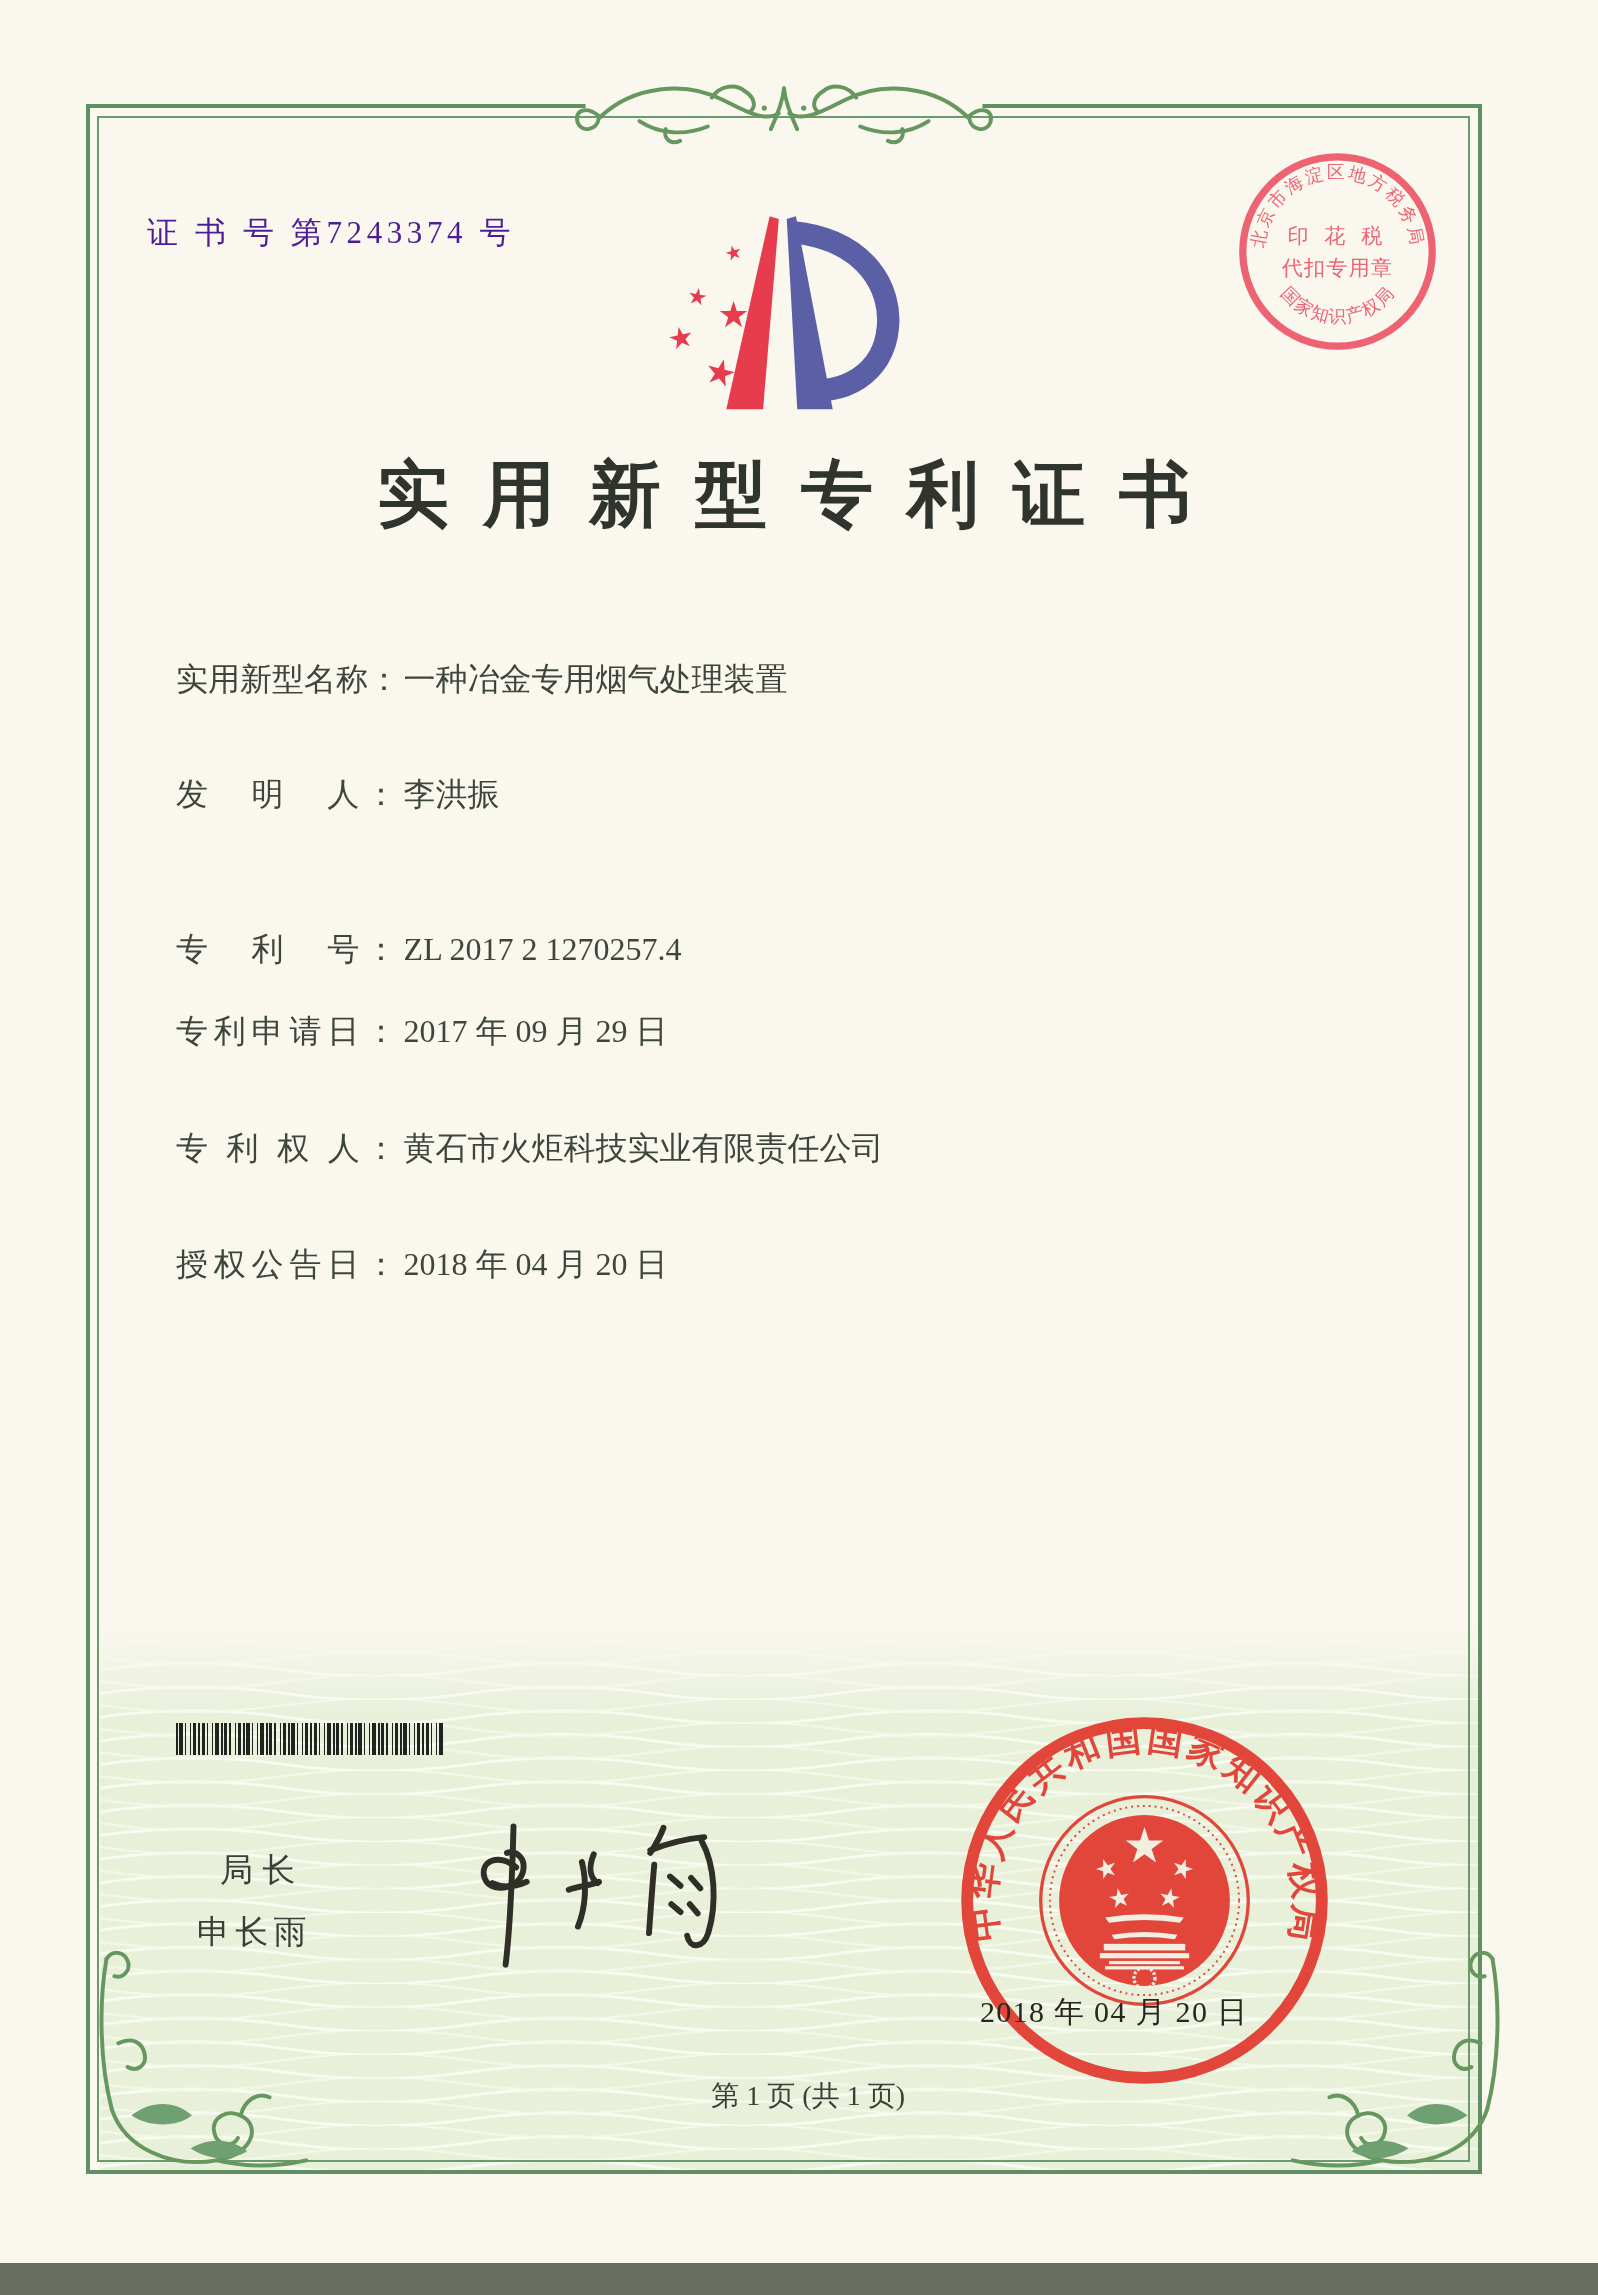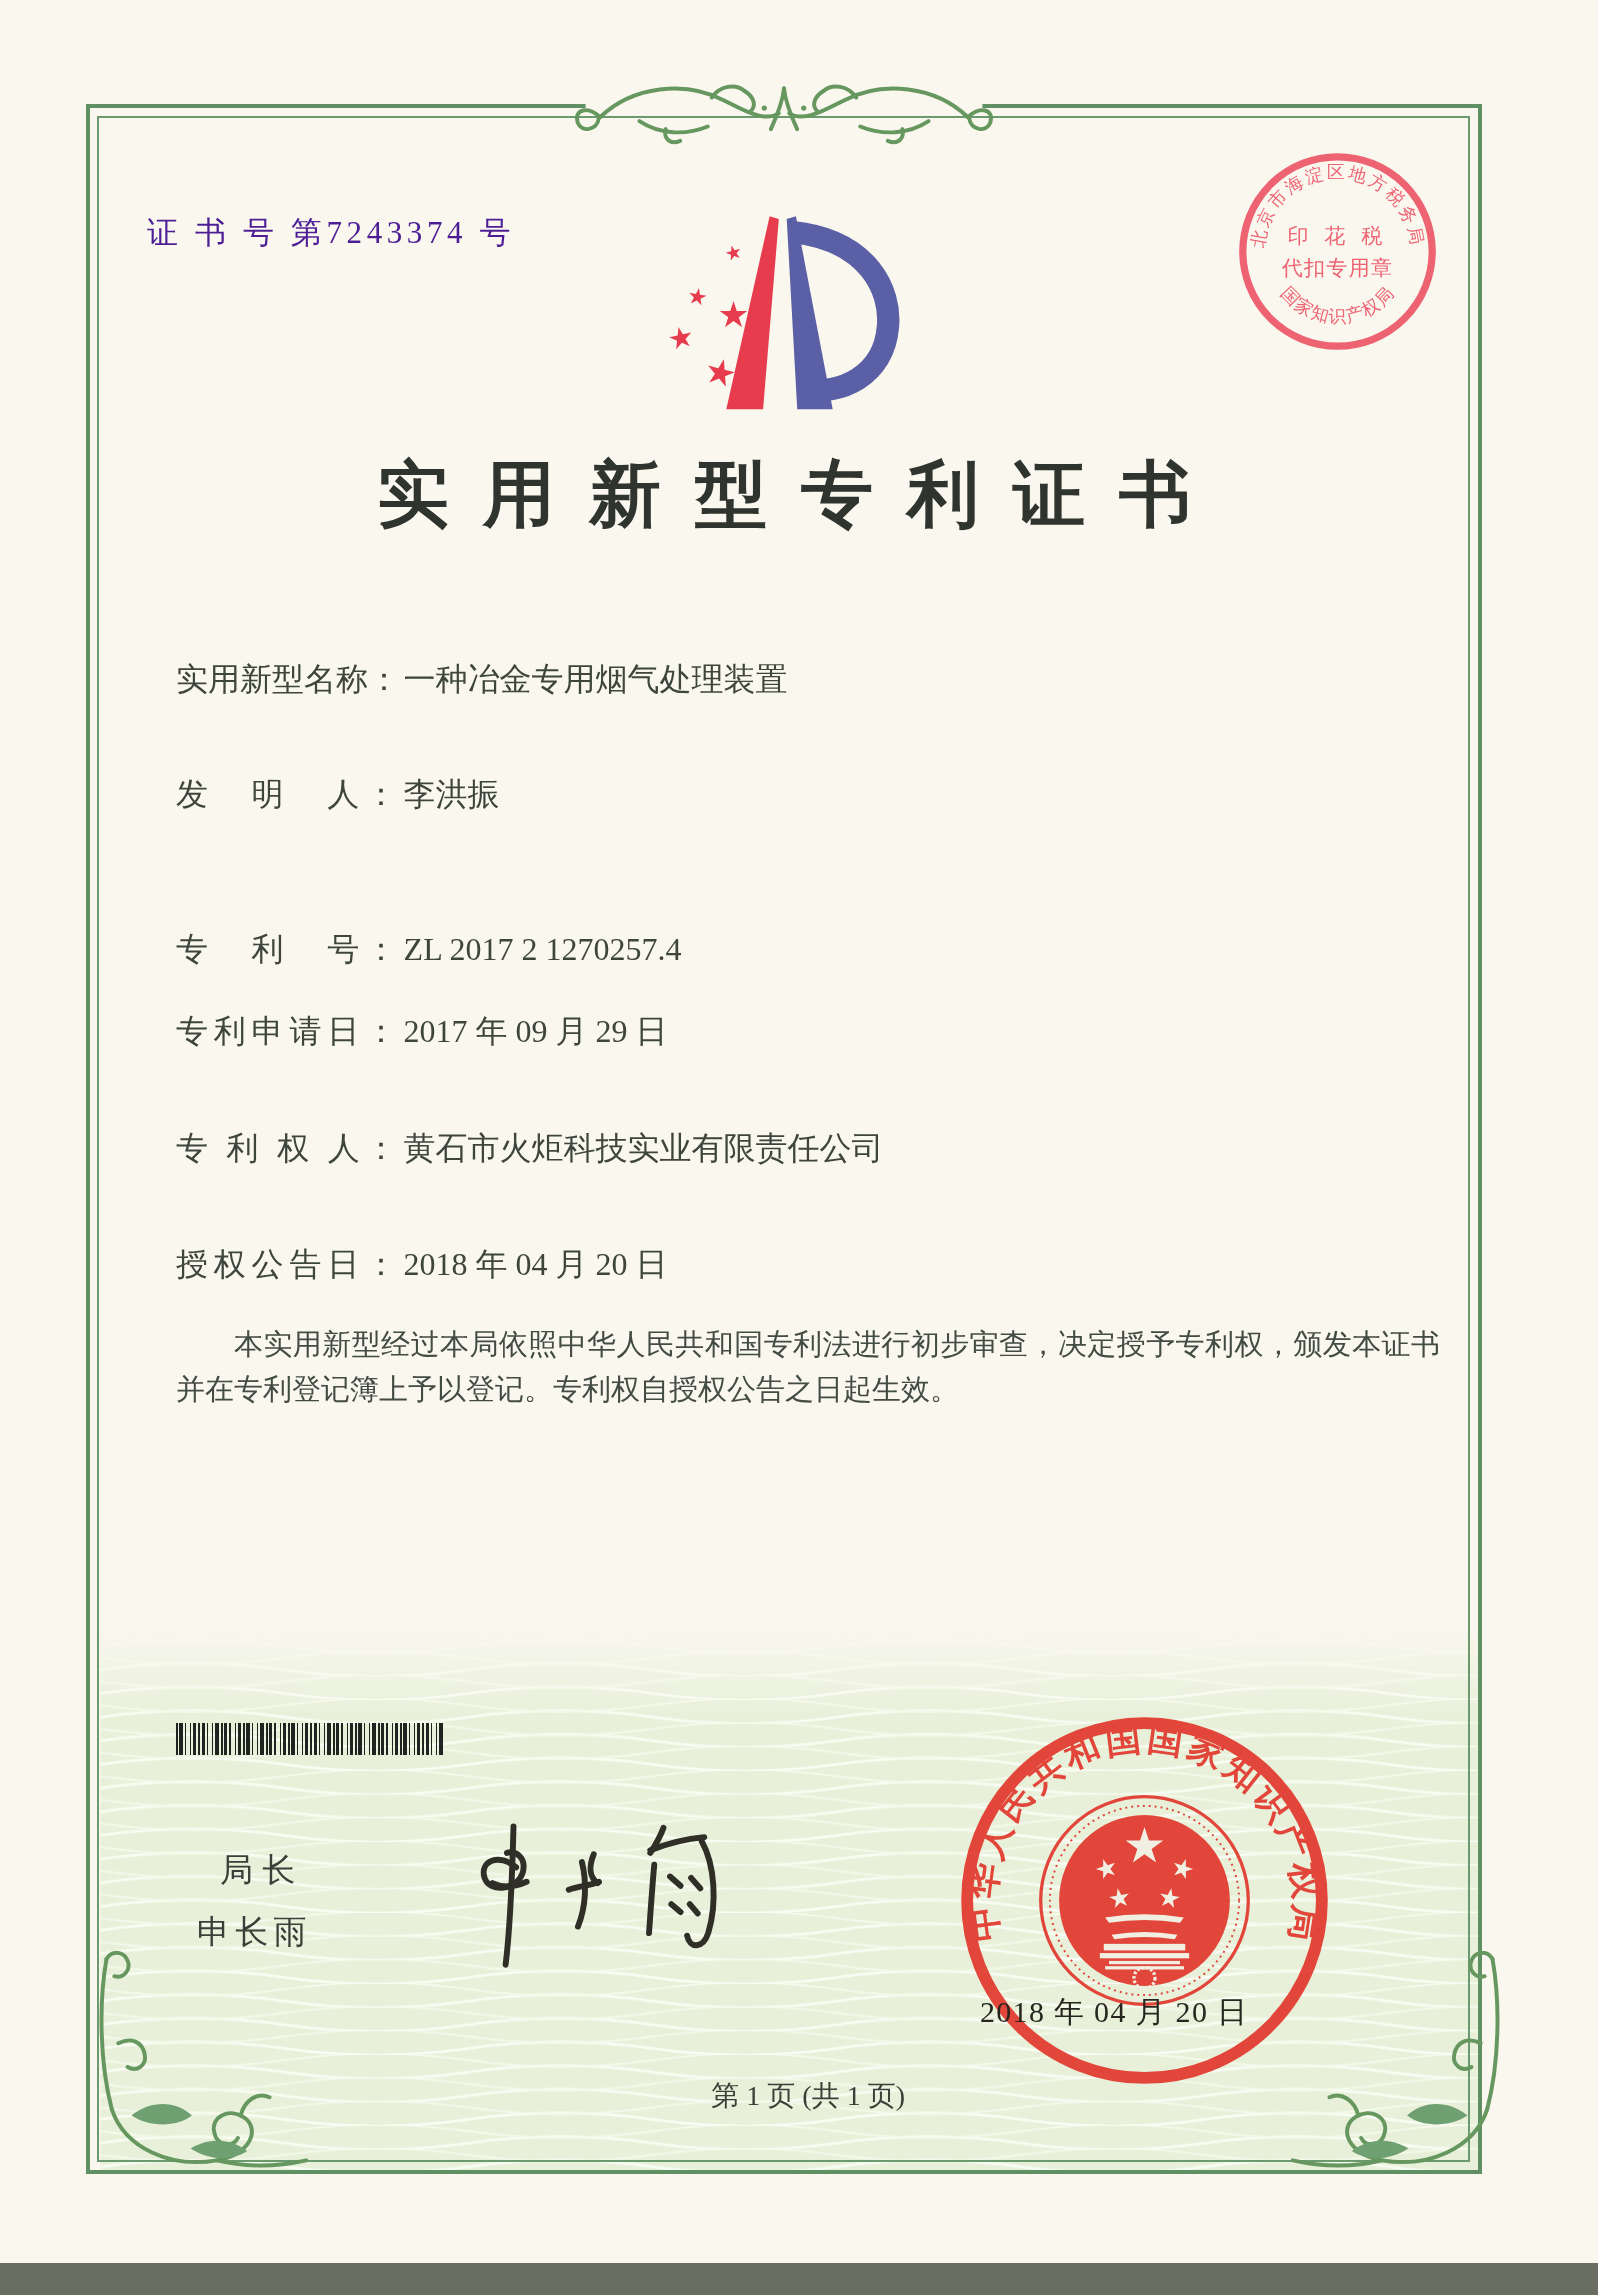--- a/index.html
+++ b/index.html
@@ -153,21 +153,20 @@
   <span class="f-label">专利申请日：</span><span class="f-value">2017 年 09 月 29 日</span>
 </div>
 <div class="abs field f4">
   <span class="f-label">专 利 权 人：</span><span class="f-value">黄石市火炬科技实业有限责任公司</span>
 </div>
 <div class="abs field f5">
   <span class="f-label">授权公告日：</span><span class="f-value">2018 年 04 月 20 日</span>
 </div>
 
 <div class="abs body-text">
-  <p>本实用新型经过本局依照中华人民共和国专利法进行初步审查，决定授予专利权，颁发本证书并在专利登记簿上予以登记。专利权自授权公告之日起生效。</p>
 </div>
 
 <div class="abs barcode"></div>
 
 <div class="abs signer-title">局长</div>
 <div class="abs signer-name">申长雨</div>
 
 <svg class="abs signature" width="342" height="178" viewBox="0 0 520 270">
   <g stroke="#2f2f28" stroke-width="9" fill="none" stroke-linecap="round">
     <path d="M96,96 C70,74 40,86 48,112 C56,136 98,130 106,104 C112,82 96,70 82,74"></path>

